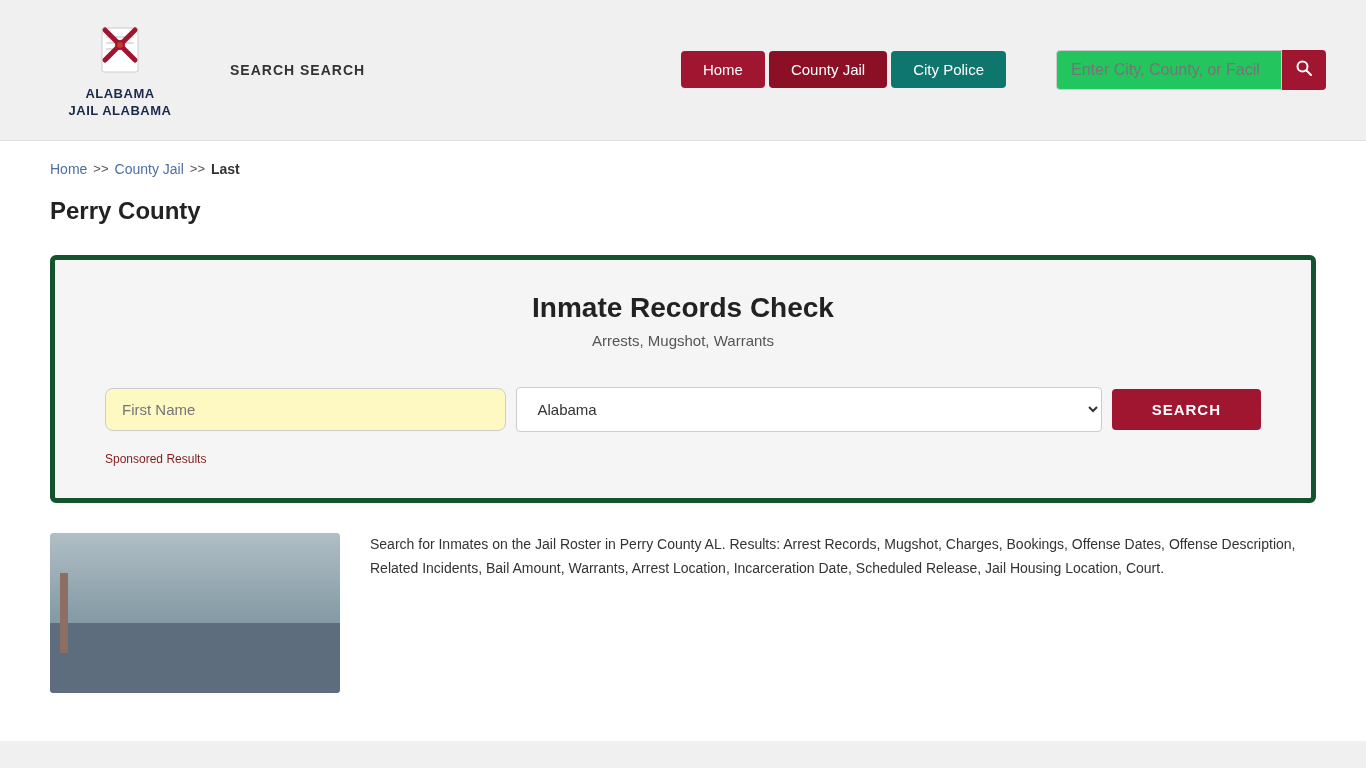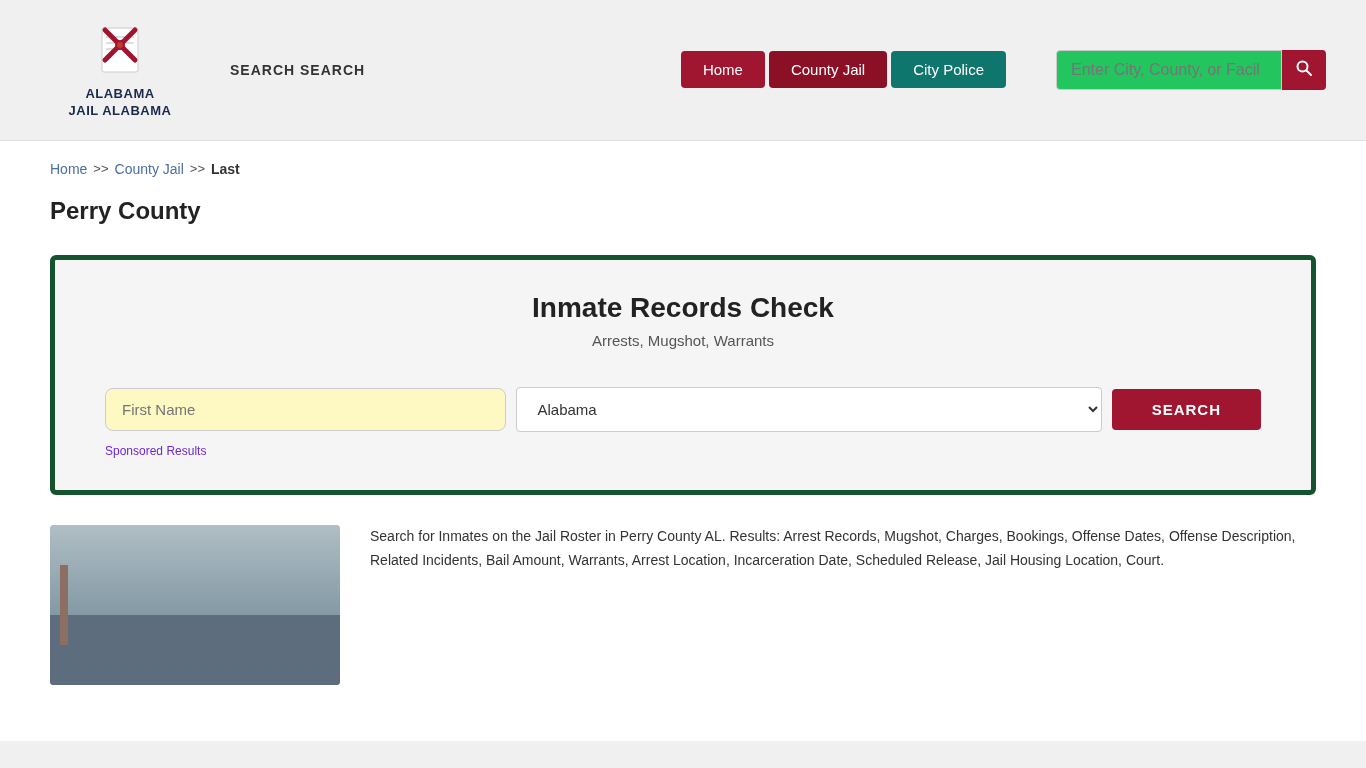--- a/index.html
+++ b/index.html
@@ -172,23 +172,23 @@
       background: #a01530;
       color: white;
       font-size: 15px;
       font-weight: bold;
       letter-spacing: 1px;
       border: none;
       border-radius: 4px;
       cursor: pointer;
     }
     .sponsored-label {
-      margin-top: 12px;
+      margin-top: 20px;
       font-size: 12px;
-      color: #6d28d9;
+      color: #7f1d1d;
     }
 
     
     .lower-section {
       display: flex;
       gap: 30px;
       margin-top: 10px;
       justify-content: flex-end;
     }
     .building-img {

